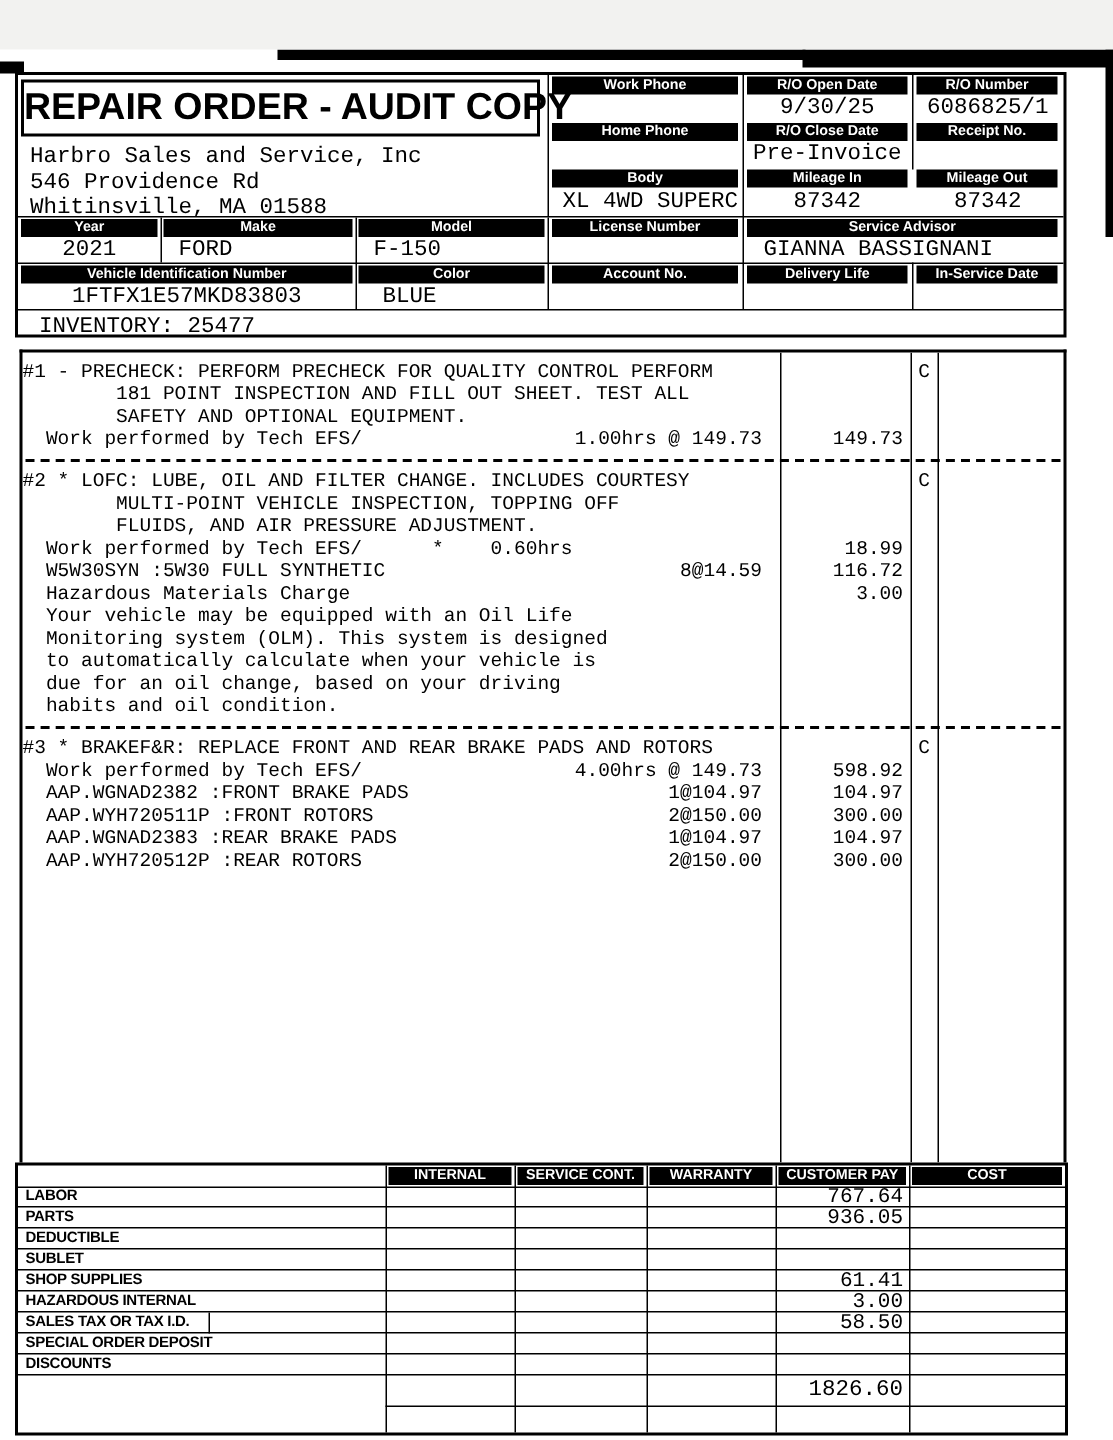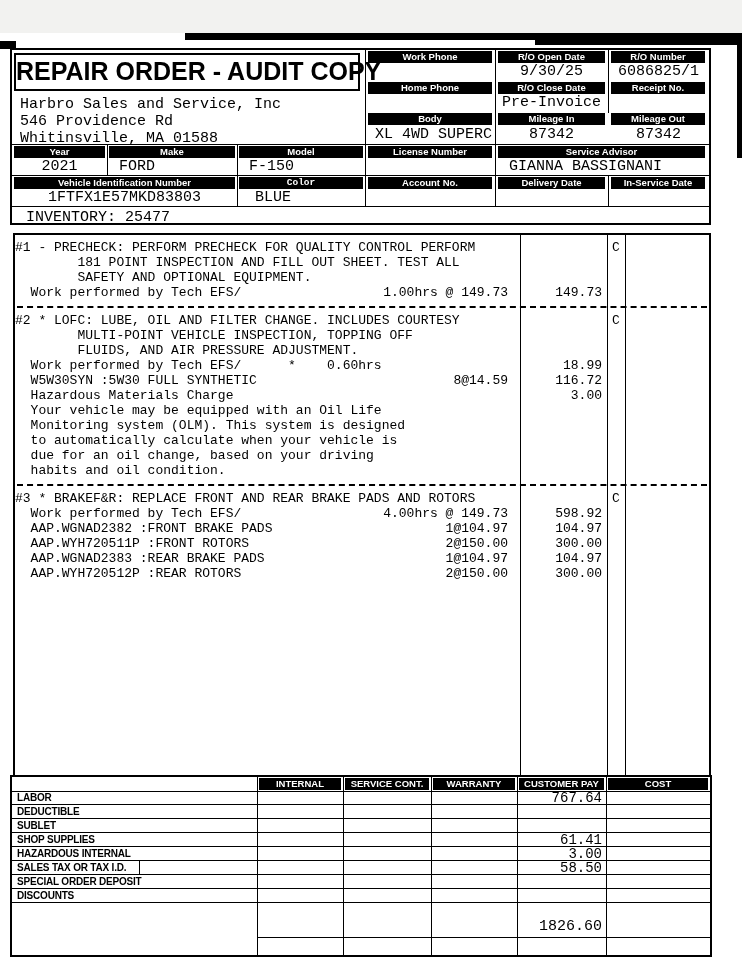--- a/index.html
+++ b/index.html
@@ -101,23 +101,23 @@
     <div class="bar" style="left:486px;top:96px;width:207px;">Service Advisor</div>
     <div class="hval ctr" style="left:0;top:108px;width:95px;">2021</div>
     <div class="hval" style="left:107px;top:108px;">FORD</div>
     <div class="hval" style="left:237px;top:108px;">F-150</div>
     <div class="hval" style="left:363px;top:108px;"></div>
     <div class="hval" style="left:497px;top:108px;">GIANNA BASSIGNANI</div>
 
     <div class="hline" style="top:125px;"></div>
 
     <div class="bar" style="left:2px;top:127px;width:221px;">Vehicle Identification Number</div>
-    <div class="bar" style="left:227px;top:127px;width:124px;font-family:Liberation Mono, monospace;">Color</div>
+    <div class="bar" style="left:227px;top:127px;width:124px;">Color</div>
     <div class="bar" style="left:356px;top:127px;width:124px;">Account No.</div>
-    <div class="bar" style="left:486px;top:127px;width:107px;">Delivery Date</div>
+    <div class="bar" style="left:486px;top:127px;width:107px;">Delivery Life</div>
     <div class="bar" style="left:599px;top:127px;width:94px;">In-Service Date</div>
     <div class="hval ctr" style="left:0;top:139px;width:225px;">1FTFX1E57MKD83803</div>
     <div class="hval" style="left:243px;top:139px;">BLUE</div>
     <div class="hval" style="left:363px;top:139px;"></div>
     <div class="hval ctr" style="left:483px;top:139px;width:113px;"></div>
     <div class="hval ctr" style="left:596px;top:139px;width:101px;"></div>
 
     <div class="hline" style="top:156px;"></div>
     <div class="hval" style="left:14px;top:159px;">INVENTORY: 25477</div>
 
@@ -259,20 +259,24 @@
     <div class="bar" style="left:596px;top:1px;width:100px;">COST</div>
 
     <div class="hline" style="top:14px;border-top-width:1px;"></div>
 
     <div id="totals-rows">
         <div class="trow">
           <span class="tlabel">LABOR</span>
           <span class="tval">767.64</span>
         </div>
         <div class="trow">
+          <span class="tlabel">PARTS</span>
+          <span class="tval">936.05</span>
+        </div>
+        <div class="trow">
           <span class="tlabel">DEDUCTIBLE</span>
           <span class="tval"></span>
         </div>
         <div class="trow">
           <span class="tlabel">SUBLET</span>
           <span class="tval"></span>
         </div>
         <div class="trow">
           <span class="tlabel">SHOP SUPPLIES</span>
           <span class="tval">61.41</span>

